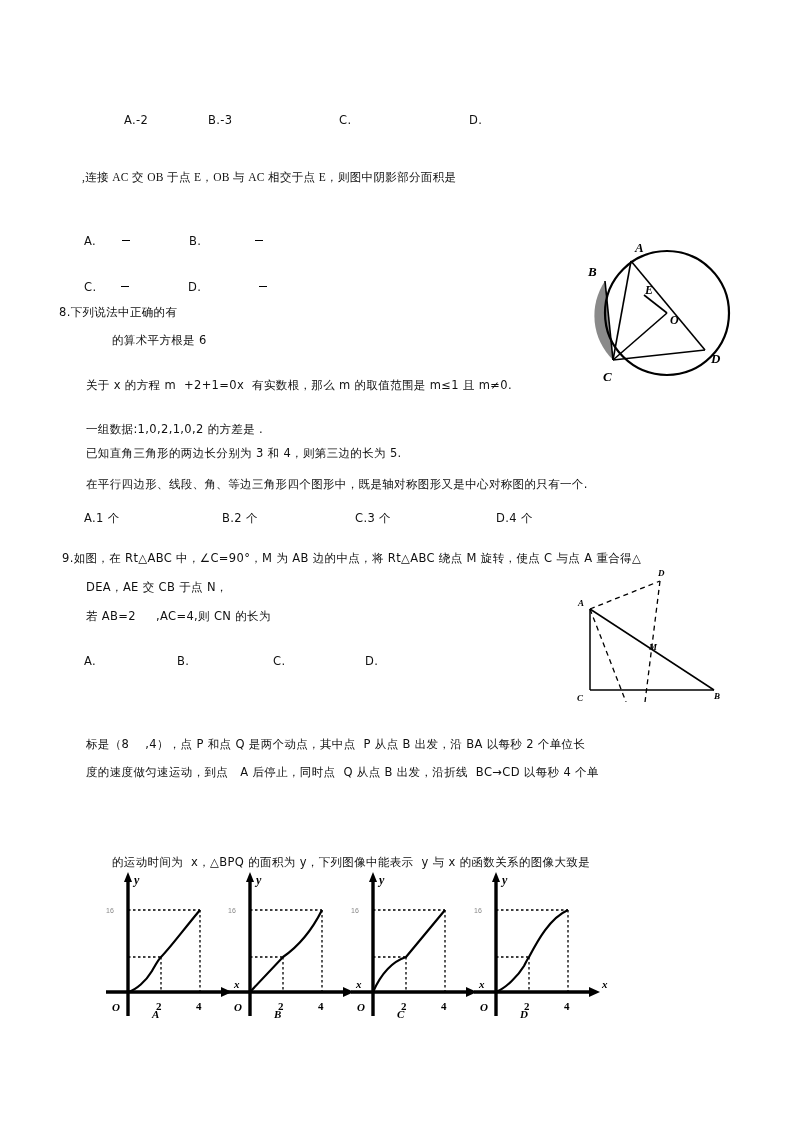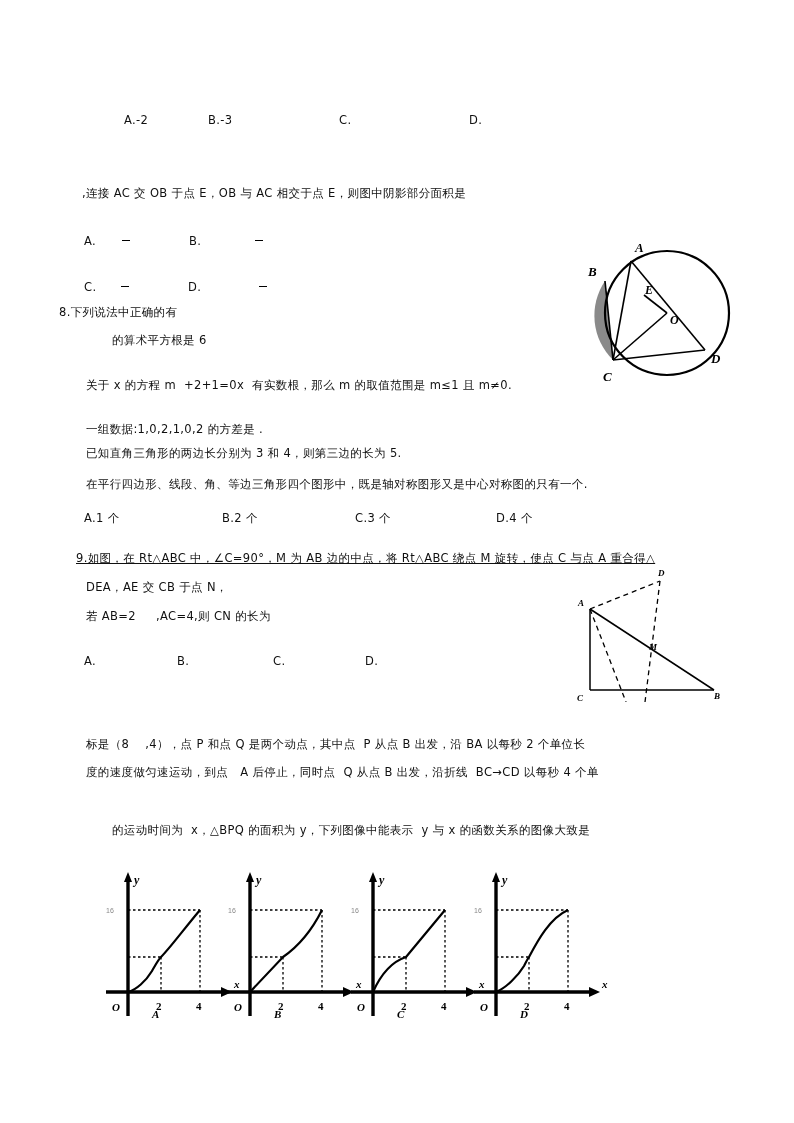--- a/index.html
+++ b/index.html
@@ -51,21 +51,21 @@
 </head>
 <body>
 
 <div class="page">
 
   <div class="ln cjk" style="left:84px; top:113px;margin-left:40px;">A.-2</div>
   <div class="ln cjk" style="left:208px; top:113px;">B.-3</div>
   <div class="ln cjk" style="left:339px; top:113px;">C.</div>
   <div class="ln cjk" style="left:469px; top:113px;">D.</div>
 
-  <div class="ln cjk" style="left:82px; top:186px;">,连接 AC 交 OB 于点 E，OB 与 AC 相交于点 E，则图中阴影部分面积是</div>
+  <div class="ln cjk" style="left:82px; top:170px;font-family:Liberation Serif, serif;">,连接 AC 交 OB 于点 E，OB 与 AC 相交于点 E，则图中阴影部分面积是</div>
 
   <div class="ln cjk" style="left:84px; top:234px;">A.</div>
   <div class="dash" style="left:122px; top:240px; width:8px;"></div>
   <div class="ln cjk" style="left:189px; top:234px;">B.</div>
   <div class="dash" style="left:255px; top:240px; width:8px;"></div>
 
   <div class="ln cjk" style="left:84px; top:280px;">C.</div>
   <div class="dash" style="left:121px; top:286px; width:8px;"></div>
   <div class="ln cjk" style="left:188px; top:280px;">D.</div>
   <div class="dash" style="left:259px; top:286px; width:8px;"></div>
@@ -98,21 +98,21 @@
   <div class="ln cjk" style="left:86px; top:378px;">关于 x 的方程 m  +2+1=0x  有实数根，那么 m 的取值范围是 m≤1 且 m≠0.</div>
   <div class="ln cjk" style="left:86px; top:422px;">一组数据:1,0,2,1,0,2 的方差是 .</div>
   <div class="ln cjk" style="left:86px; top:446px;">已知直角三角形的两边长分别为 3 和 4，则第三边的长为 5.</div>
   <div class="ln cjk" style="left:86px; top:477px;">在平行四边形、线段、角、等边三角形四个图形中，既是轴对称图形又是中心对称图的只有一个.</div>
 
   <div class="ln cjk" style="left:84px; top:511px;">A.1 个</div>
   <div class="ln cjk" style="left:222px; top:511px;">B.2 个</div>
   <div class="ln cjk" style="left:355px; top:511px;">C.3 个</div>
   <div class="ln cjk" style="left:496px; top:511px;">D.4 个</div>
 
-  <div class="ln cjk" style="left:76px; top:551px;text-decoration:underline;">9.如图，在 Rt△ABC 中，∠C=90°，M 为 AB 边的中点，将 Rt△ABC 绕点 M 旋转，使点 C 与点 A 重合得△</div>
+  <div class="ln cjk" style="left:62px; top:551px;">9.如图，在 Rt△ABC 中，∠C=90°，M 为 AB 边的中点，将 Rt△ABC 绕点 M 旋转，使点 C 与点 A 重合得△</div>
   <div class="ln cjk" style="left:86px; top:580px;text-align:center;">DEA，AE 交 CB 于点 N，</div>
   <div class="ln cjk" style="left:86px; top:609px;">若 AB=2     ,AC=4,则 CN 的长为</div>
 
   <div class="ln cjk" style="left:84px; top:654px;">A.</div>
   <div class="ln cjk" style="left:177px; top:654px;">B.</div>
   <div class="ln cjk" style="left:273px; top:654px;">C.</div>
   <div class="ln cjk" style="left:365px; top:654px;">D.</div>
 
   <div class="figbox" style="left:572px; top:562px; width:215px; height:140px;">
     <svg width="215" height="140" viewBox="0 0 215 140">
@@ -128,21 +128,21 @@
       <text x="6" y="44" font-family="Liberation Serif, serif" font-size="9" font-weight="bold" font-style="italic">A</text>
       <text x="86" y="14" font-family="Liberation Serif, serif" font-size="9" font-weight="bold" font-style="italic">D</text>
       <text x="77" y="88" font-family="Liberation Serif, serif" font-size="9" font-weight="bold" font-style="italic">M</text>
       <text x="5" y="139" font-family="Liberation Serif, serif" font-size="9" font-weight="bold" font-style="italic">C</text>
       <text x="142" y="137" font-family="Liberation Serif, serif" font-size="9" font-weight="bold" font-style="italic">B</text>
     </svg>
   </div>
 
   <div class="ln cjk" style="left:86px; top:737px;">标是（8    ,4），点 P 和点 Q 是两个动点，其中点  P 从点 B 出发，沿 BA 以每秒 2 个单位长</div>
   <div class="ln cjk" style="left:86px; top:765px;">度的速度做匀速运动，到点   A 后停止，同时点  Q 从点 B 出发，沿折线  BC→CD 以每秒 4 个单</div>
-  <div class="ln cjk" style="left:86px; top:823px;padding-left:26px;">的运动时间为  x，△BPQ 的面积为 y，下列图像中能表示  y 与 x 的函数关系的图像大致是</div>
+  <div class="ln cjk" style="left:86px; top:855px;padding-left:26px;">的运动时间为  x，△BPQ 的面积为 y，下列图像中能表示  y 与 x 的函数关系的图像大致是</div>
 
   <div class="figbox" style="left:104px; top:868px; width:150px; height:150px;">
     <svg width="150" height="150" viewBox="0 0 150 150">
 
       <line x1="24" y1="148" x2="24" y2="10" stroke="#000" stroke-width="3.4"></line>
       <polygon points="24,4 20,14 28,14" fill="#000"></polygon>
       <line x1="2" y1="124" x2="120" y2="124" stroke="#000" stroke-width="3.4"></line>
       <polygon points="128,124 117,119 117,129" fill="#000"></polygon>
 
       <line x1="24" y1="42" x2="96" y2="42" stroke="#000" stroke-width="1.3" stroke-dasharray="2.5,2.5"></line>

